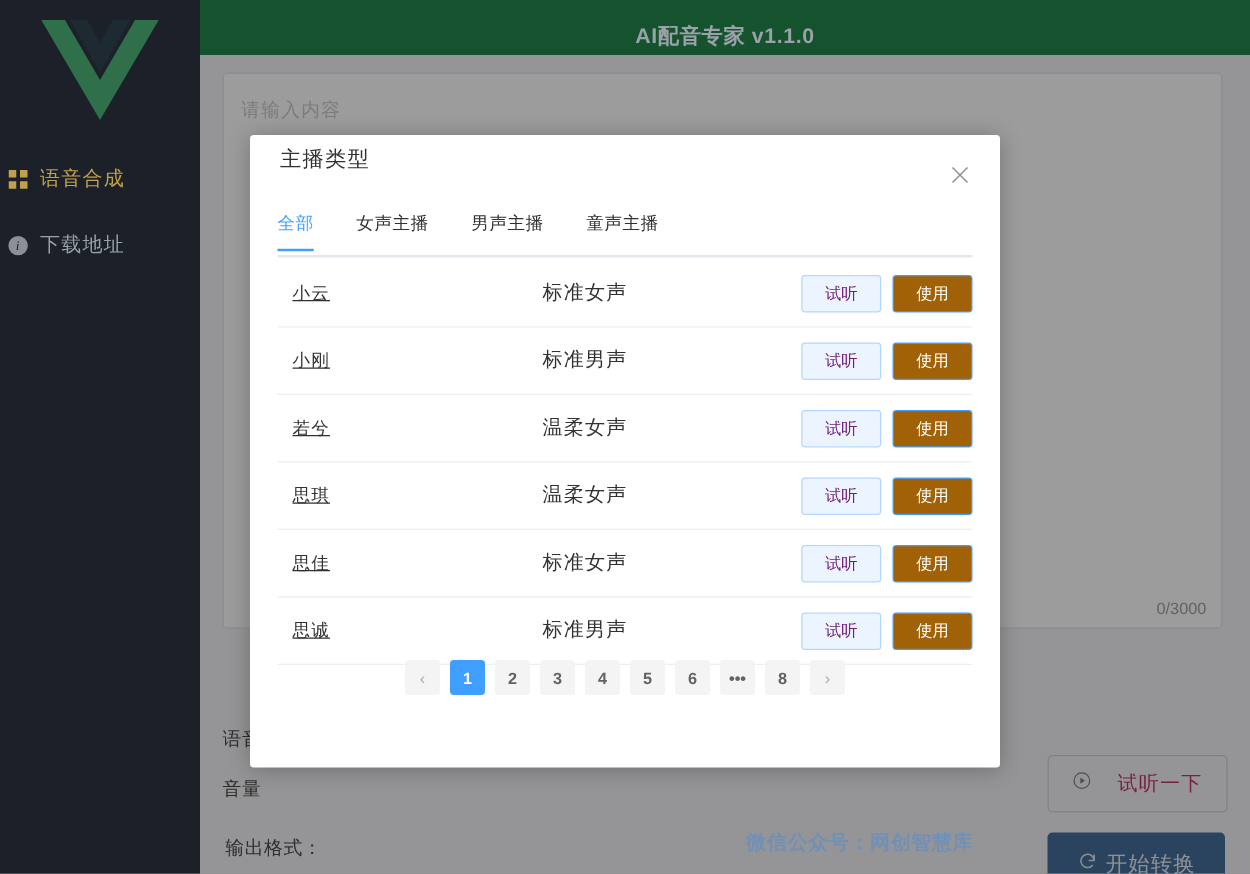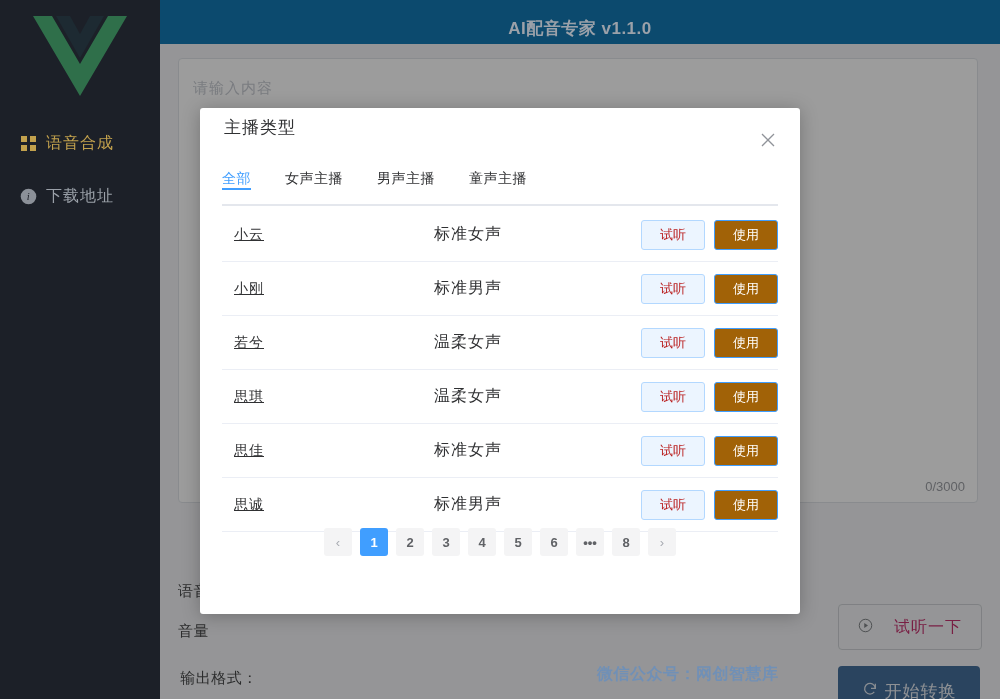--- a/index.html
+++ b/index.html
@@ -30,21 +30,21 @@
   .nav {
     position: absolute;
     left: 0; top: 128px;
     width: 160px;
   }
   .nav-item {
     display: flex;
     align-items: center;
     height: 30px;
     margin-bottom: 23px;
-    padding-left: 20px;
+    padding-left: 6px;
     color: #9aa0a8;
     font-size: 16px;
     letter-spacing: 1px;
     cursor: pointer;
   }
   .nav-item.active { color: #c2a14d; }
   .nav-icon {
     width: 17px; height: 17px;
     margin-right: 9px;
     display: flex;
@@ -72,21 +72,21 @@
     position: absolute;
     left: 0; top: 0;
     width: 840px; height: 655px;
     background: rgba(40,40,40,0.46);
     z-index: 40;
   }
   .titlebar {
     position: absolute;
     left: 160px; top: 0;
     width: 840px; height: 57px;
-    background: #0c4a6e;
+    background: #14532d;
     color: #9ba1a9;
     font-size: 17px;
     font-weight: bold;
     display: flex;
     align-items: center;
     justify-content: center;
     letter-spacing: 0.5px;
   }
 
   .textarea-box {
@@ -233,21 +233,21 @@
     left: 22px; top: 62px;
     width: 556px; height: 34px;
     border-bottom: 2px solid #e4e7ed;
     display: flex;
     align-items: flex-start;
     gap: 34px;
   }
   .tab {
     font-size: 14px;
     color: #303133;
-    padding-bottom: 0;
+    padding-bottom: 11px;
     cursor: pointer;
     letter-spacing: 0.5px;
     position: relative;
   }
   .tab.active { color: #409eff; }
   .tab.active::after {
     content: "";
     position: absolute;
     left: 0; bottom: -2px;
     width: 100%; height: 2px;
@@ -285,21 +285,21 @@
     position: absolute;
     right: 0;
     display: flex;
     gap: 9px;
   }
   .btn-try {
     width: 62px; height: 28px;
     border: 1px solid #b3d8ff;
     border-radius: 3px;
     background: #ecf5ff;
-    color: #b91c1c;
+    color: #701a75;
     font-size: 13px;
     display: flex; align-items: center; justify-content: center;
     cursor: pointer;
   }
   .btn-use {
     width: 62px; height: 28px;
     border: 1px solid #409eff;
     border-radius: 3px;
     background: #a16207;
     color: #ffffff;

